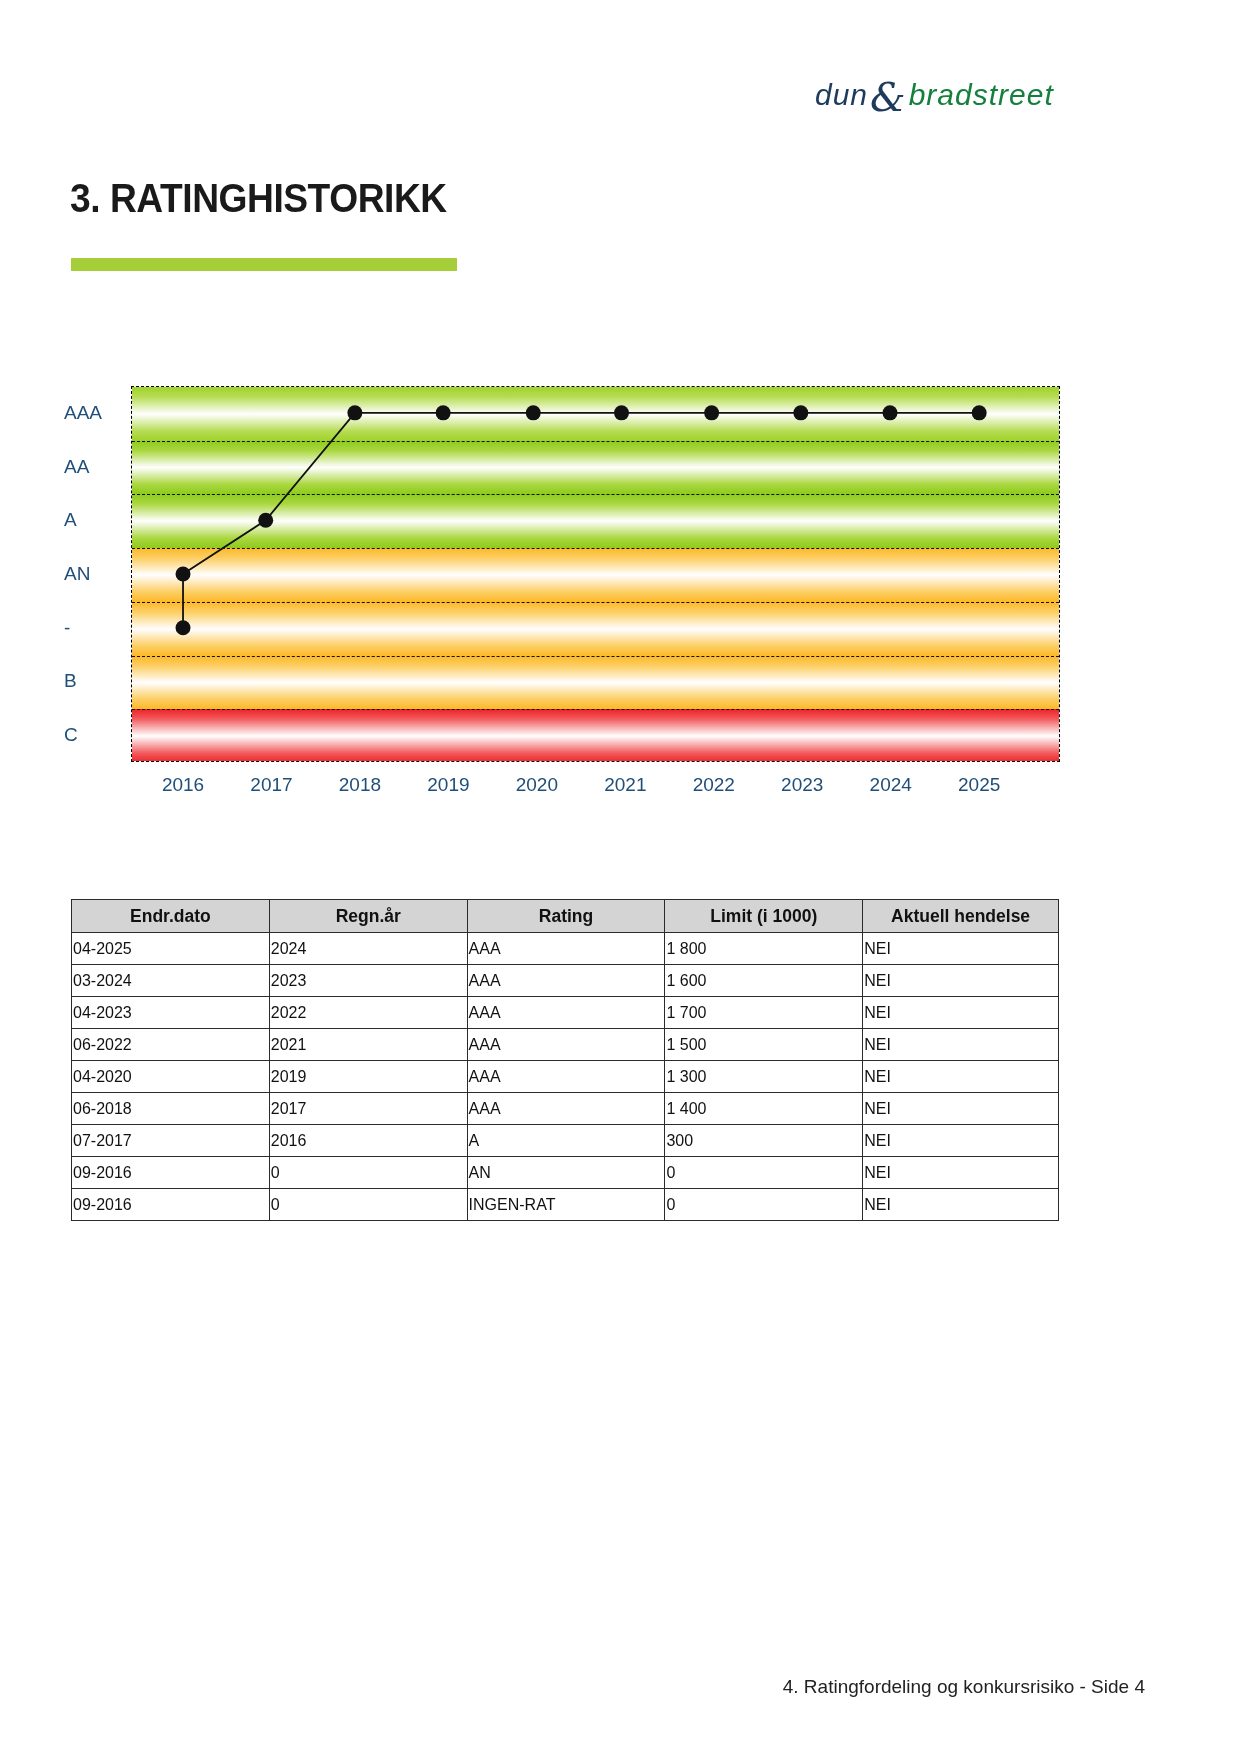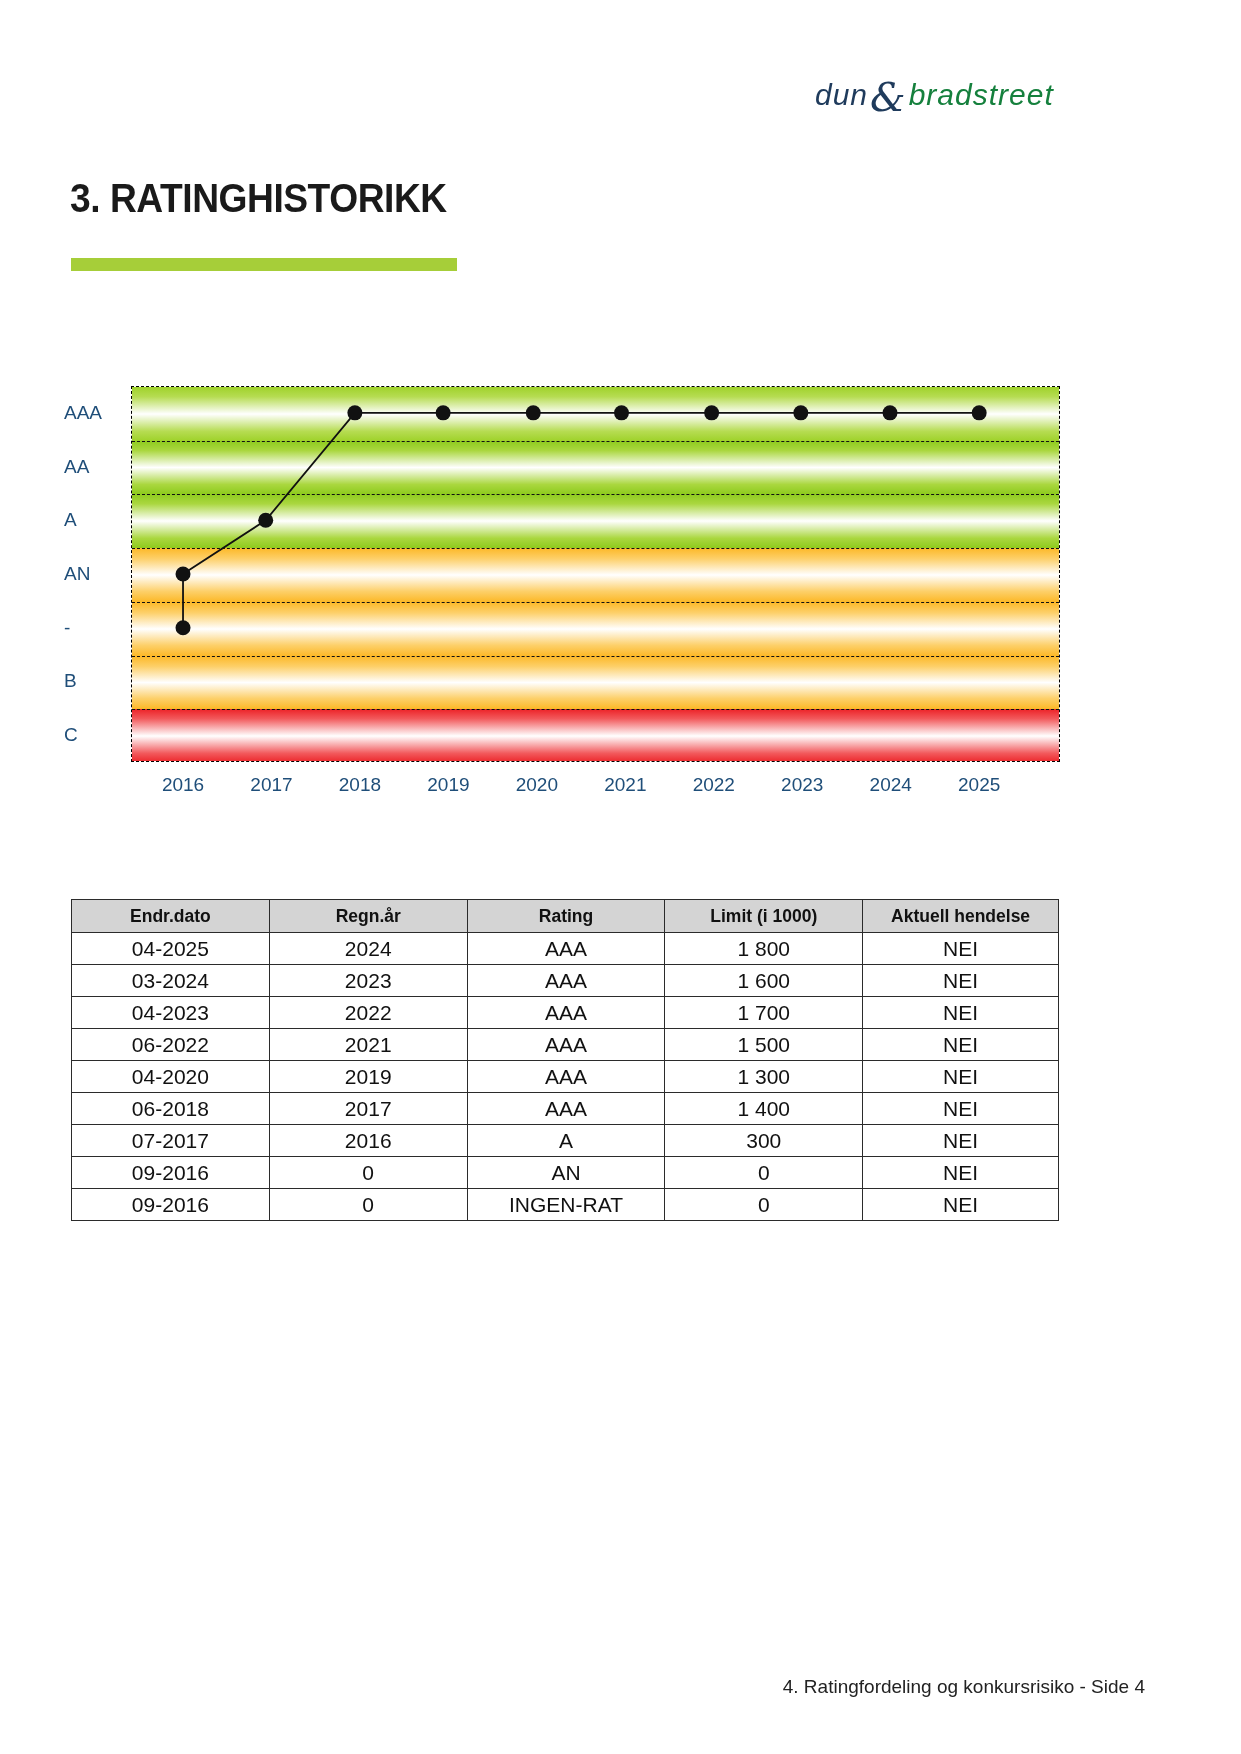--- a/index.html
+++ b/index.html
@@ -124,22 +124,21 @@
     background: #d4d4d4;
     border: 1px solid #2b2b2b;
     font-weight: bold;
     height: 33px;
     text-align: center;
     font-size: 17.5px;
   }
   .hist-table td {
     border: 1px solid #2b2b2b;
     height: 32px;
-    text-align: center;
-    font-size: 21px;
+    font-size: 16px;
   }
   .col-0 { width: 198px; }
   .col-1 { width: 198px; }
   .col-2 { width: 198px; }
   .col-3 { width: 198px; }
   .col-4 { width: 196px; }
 
   
   .footer {
     position: absolute;

